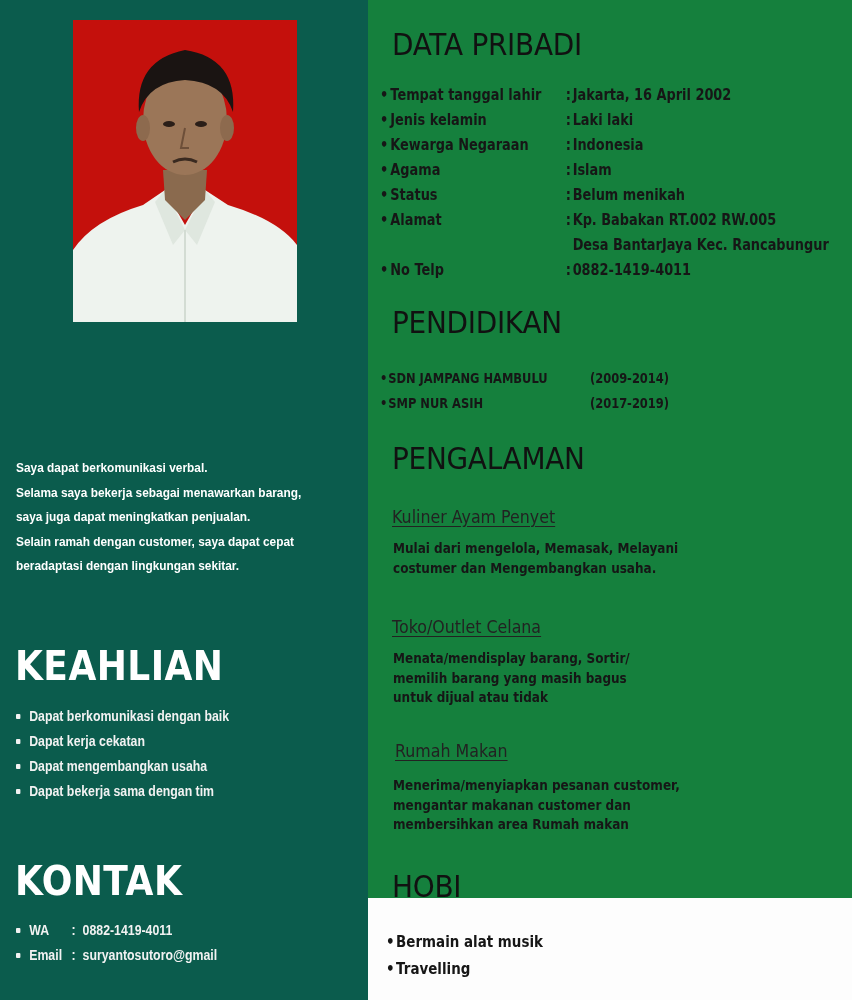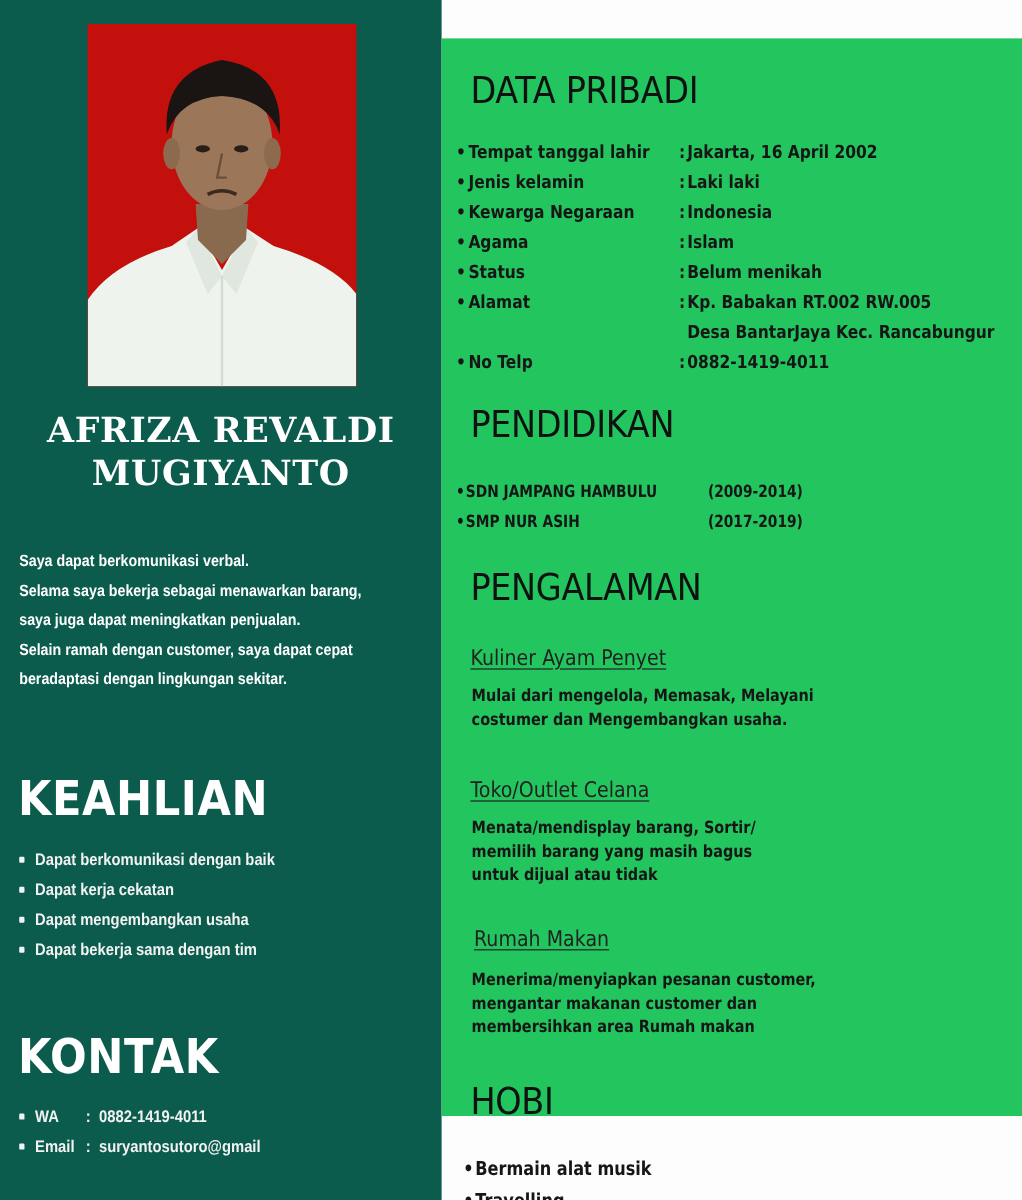--- a/index.html
+++ b/index.html
@@ -5,21 +5,21 @@
     * { margin: 0; padding: 0; box-sizing: border-box; }
     html, body { width: 852px; height: 1000px; overflow: hidden; background: #fdfdfd; }
     body { position: relative; font-family: "DejaVu Sans", sans-serif; }
 
     .left {
       position: absolute; left: 0; top: 0; width: 368px; height: 1000px;
       background: #0b5c4d; color: #ffffff;
     }
     .right {
       position: absolute; left: 368px; top: 0; width: 484px; height: 898px;
-      background: #22c55e; color: #111; margin-top: 32px;
+      background: #15803d; color: #111;
     }
 
     
     .photo {
       position: absolute; left: 73px; top: 20px; width: 224px; height: 302px;
       background: #c4100c; overflow: hidden;
     }
     .photo svg { display: block; }
 
     .name {
@@ -143,24 +143,20 @@
       <path d="M66 92 Q62 40 112 30 Q164 38 160 92 Q150 62 112 60 Q76 62 66 92 Z" fill="#1a1412"></path>
 
       <ellipse cx="96" cy="104" rx="6" ry="3" fill="#2a1e18"></ellipse>
       <ellipse cx="128" cy="104" rx="6" ry="3" fill="#2a1e18"></ellipse>
 
       <path d="M112 108 L108 128 L116 128" stroke="#6d4f39" stroke-width="2" fill="none"></path>
       <path d="M100 142 Q112 136 124 142" stroke="#3a2a20" stroke-width="3" fill="none"></path>
     </svg>
   </div>
 
-  <div class="name">
-    <div>AFRIZA REVALDI</div>
-    <div>MUGIYANTO</div>
-  </div>
 
   <div class="summary">
     <div>Saya dapat berkomunikasi verbal.</div>
     <div>Selama saya bekerja sebagai menawarkan barang,</div>
     <div>saya juga dapat meningkatkan penjualan.</div>
     <div>Selain ramah dengan customer, saya dapat cepat</div>
     <div>beradaptasi dengan lingkungan sekitar.</div>
   </div>
 
   <div class="left-h h-keahlian">KEAHLIAN</div>

